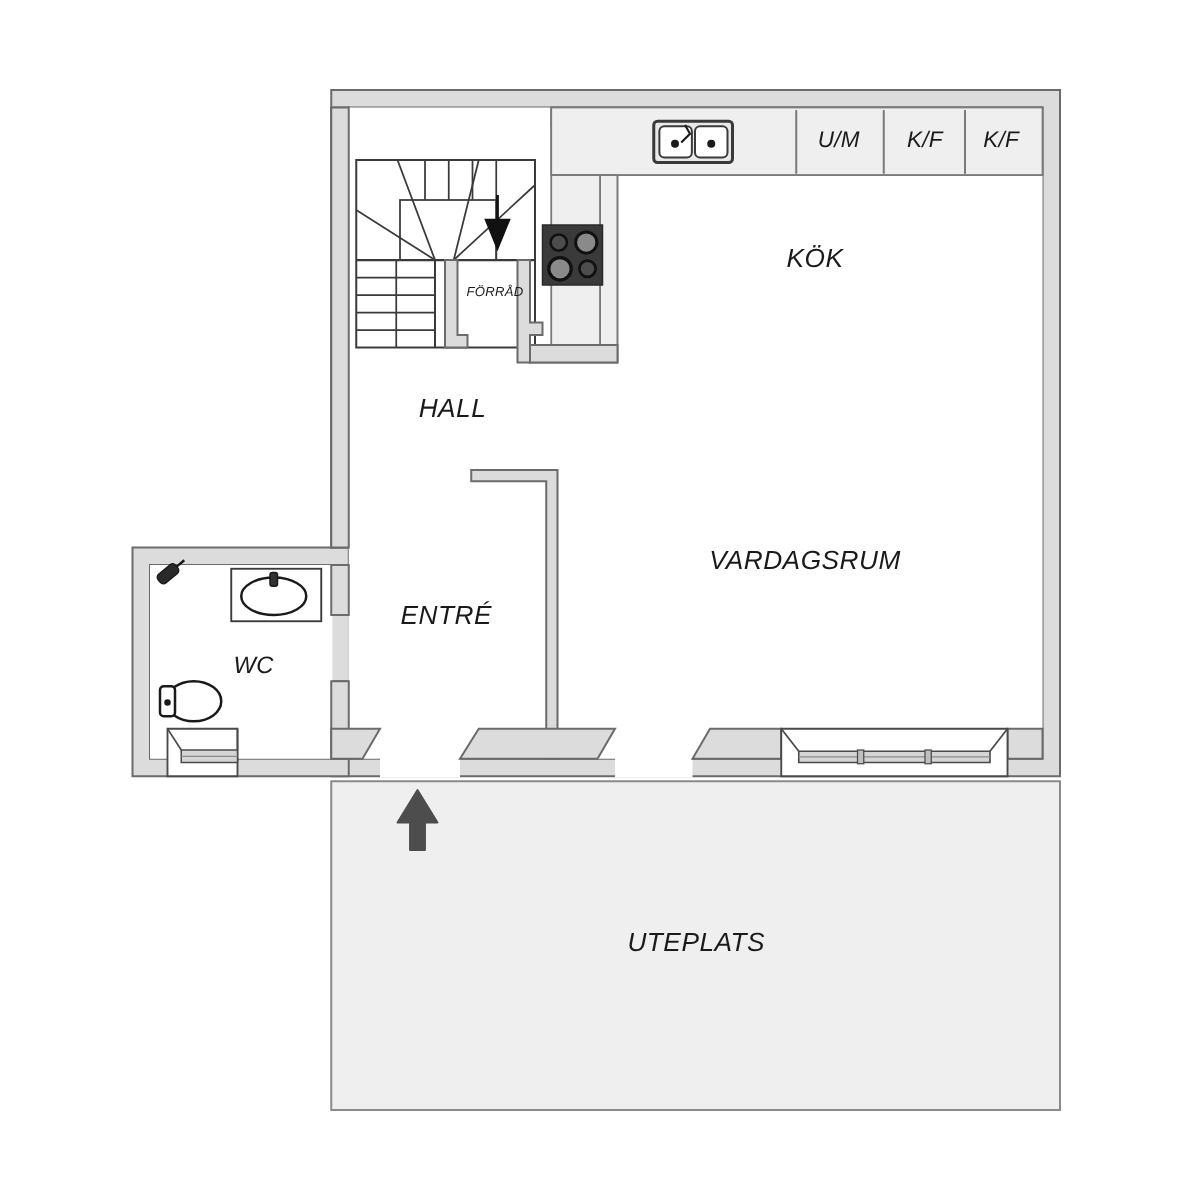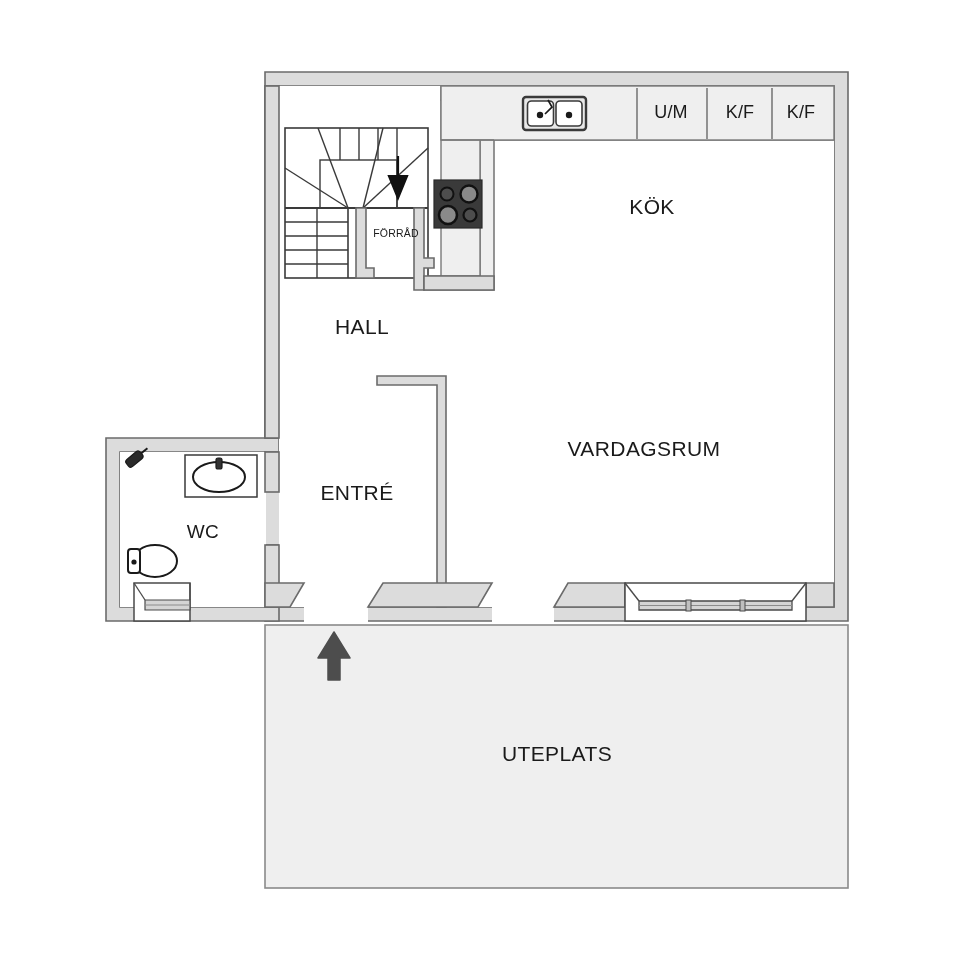--- a/index.html
+++ b/index.html
@@ -12,20 +12,21 @@
     width: 960px;
     height: 960px;
     font-family: "Liberation Sans", sans-serif;
     overflow: hidden;
   }
   #plan-root {
     position: relative;
     width: 763px;
     height: 960px;
     background: #ffffff;
+    font-style: italic;
   }
   #plan-svg {
     display: block;
     width: 960px;
     height: 960px;
   }
   .room-label {
     font-family: "Liberation Sans", sans-serif;
     fill: #1a1a1a;
     text-anchor: middle;

